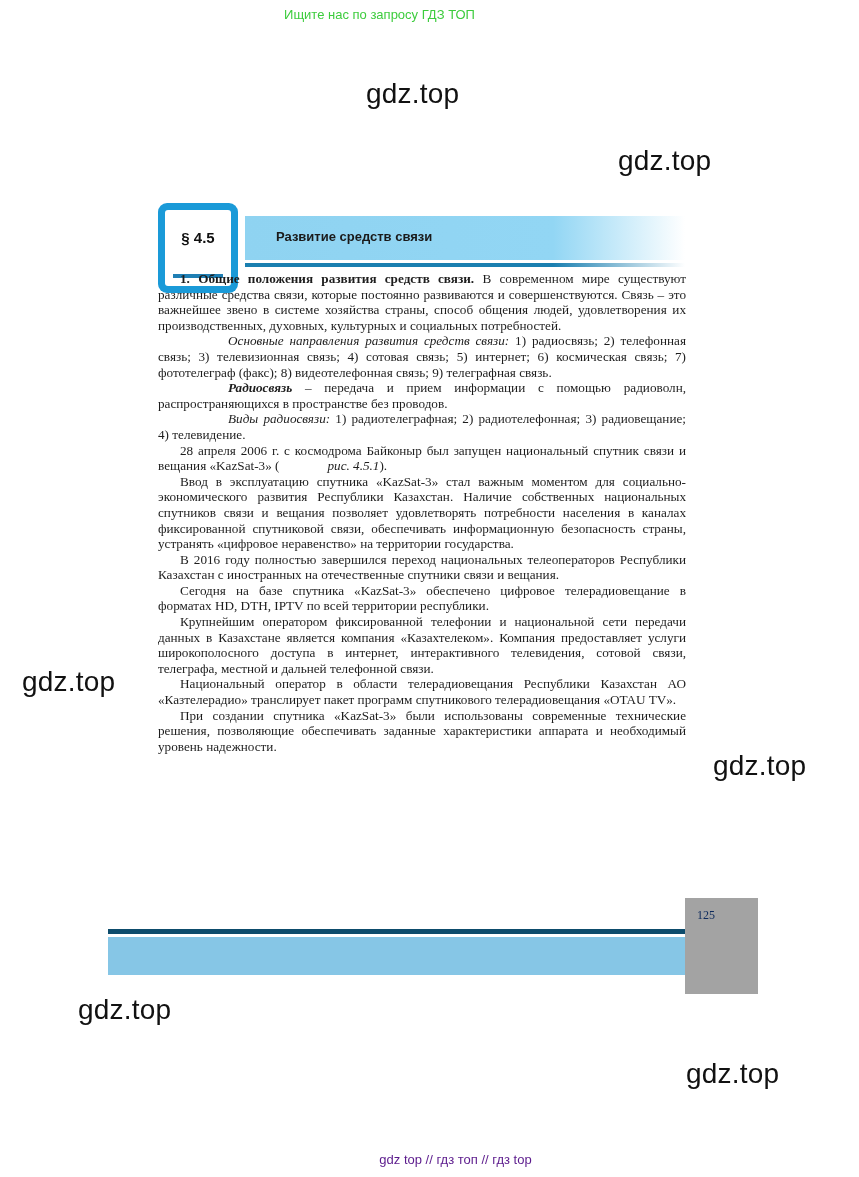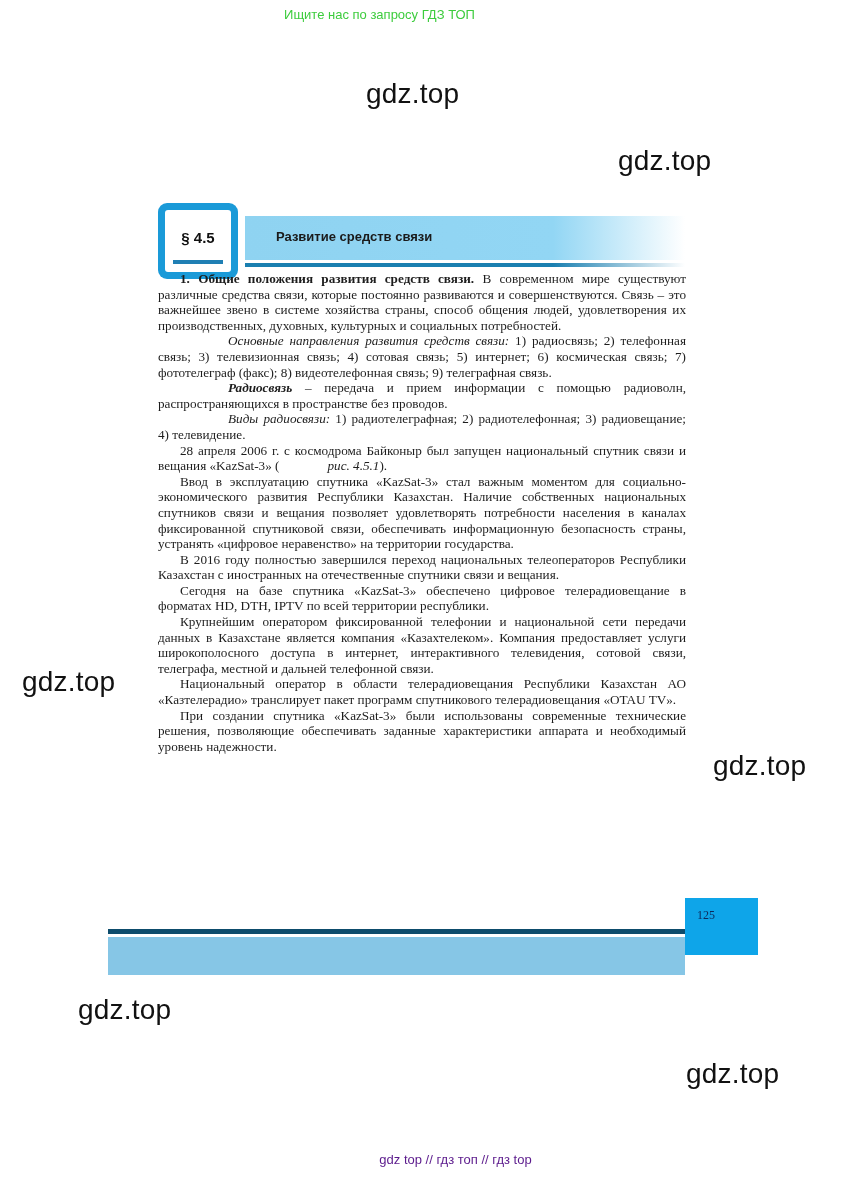--- a/index.html
+++ b/index.html
@@ -41,21 +41,21 @@
       font-size: 28px;
       color: #111111;
       letter-spacing: 0.2px;
     }
     
     .sec-box {
       position: absolute;
       left: 158px;
       top: 203px;
       width: 80px;
-      height: 76px;
+      height: 90px;
       box-sizing: border-box;
       background: #1a9ad8;
       border-radius: 9px;
       padding: 7px;
     }
     .sec-box-inner {
       width: 100%;
       height: 100%;
       background: #ffffff;
       border-radius: 3px;
@@ -137,22 +137,22 @@
       top: 937px;
       width: 577px;
       height: 38px;
       background: #86c6e6;
     }
     .page-box {
       position: absolute;
       left: 685px;
       top: 898px;
       width: 73px;
-      height: 57px;
-      background: #0ea5e9;
+      height: 96px;
+      background: #a3a3a3;
     }
     .page-num {
       position: absolute;
       left: 12px;
       top: 10px;
       font-family: "Liberation Serif", serif;
       font-size: 12px;
       color: #0d2a5c;
     }
   </style>

